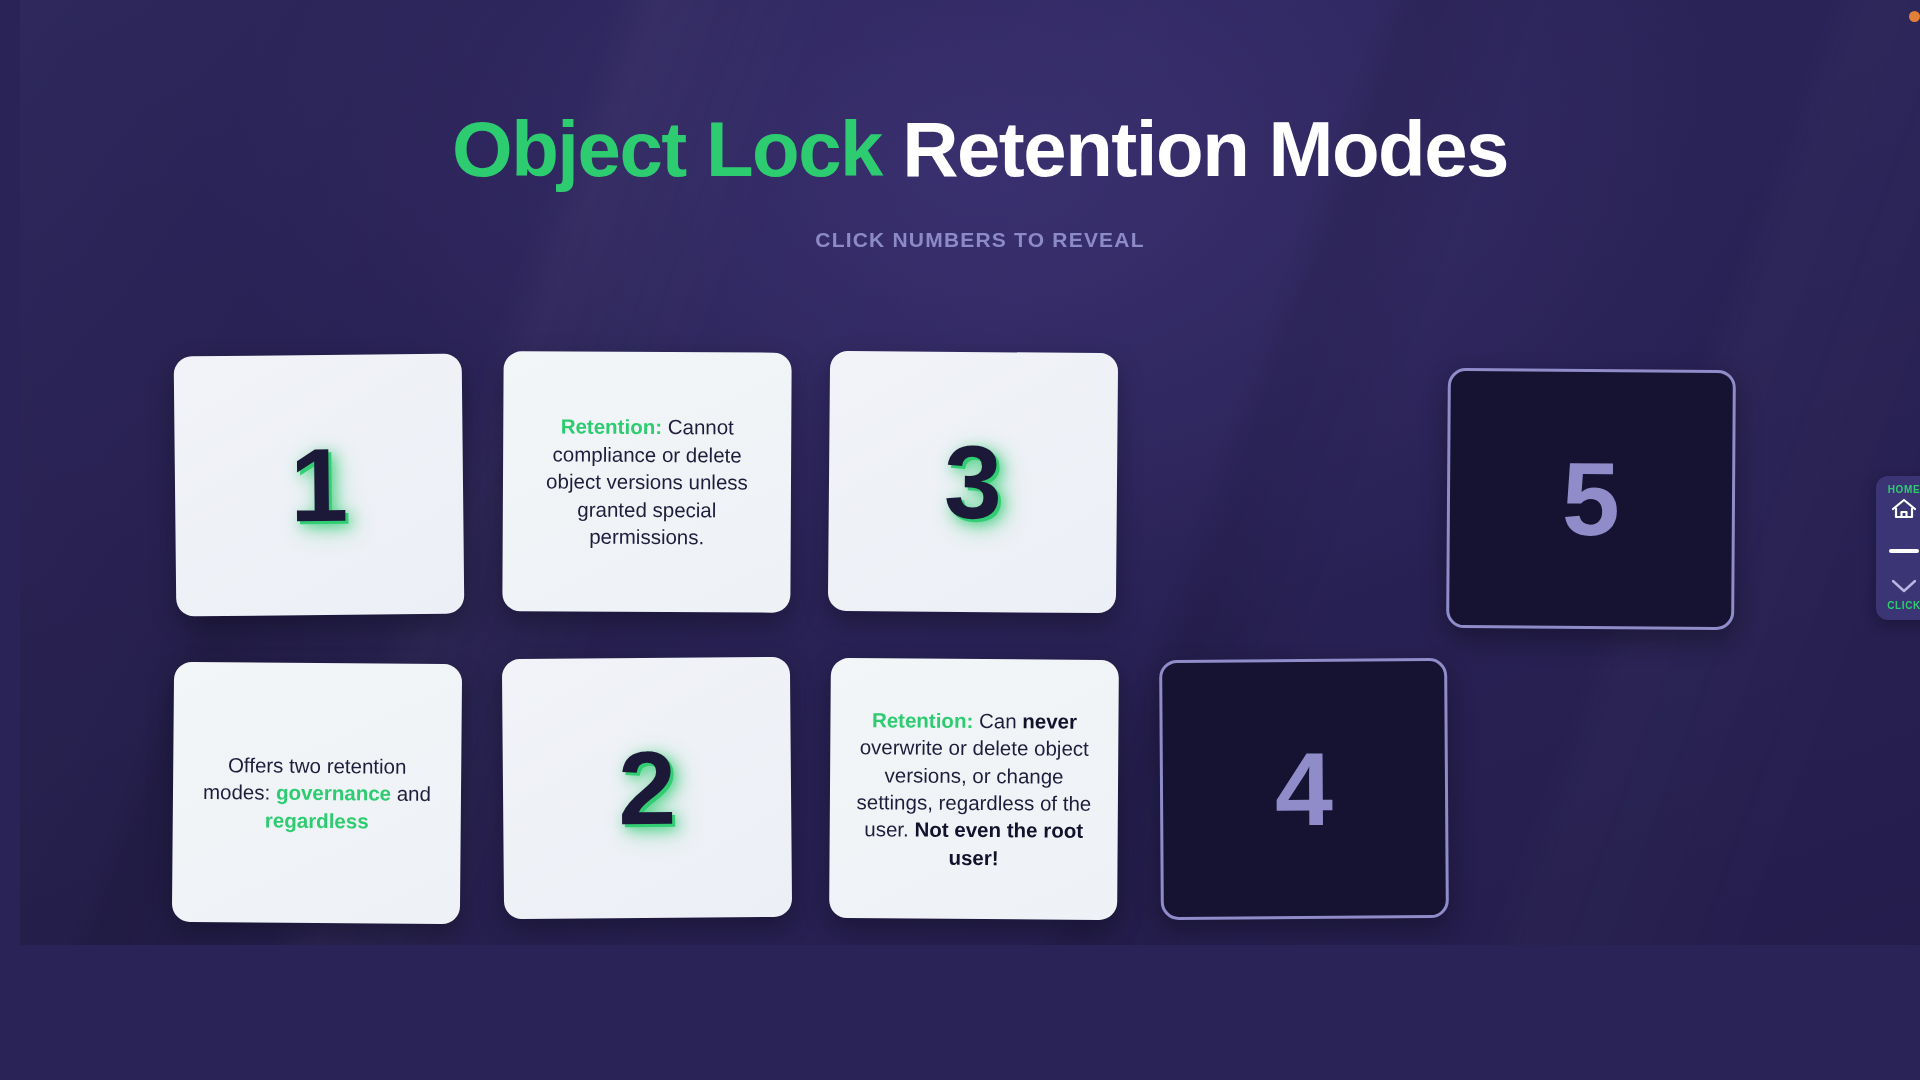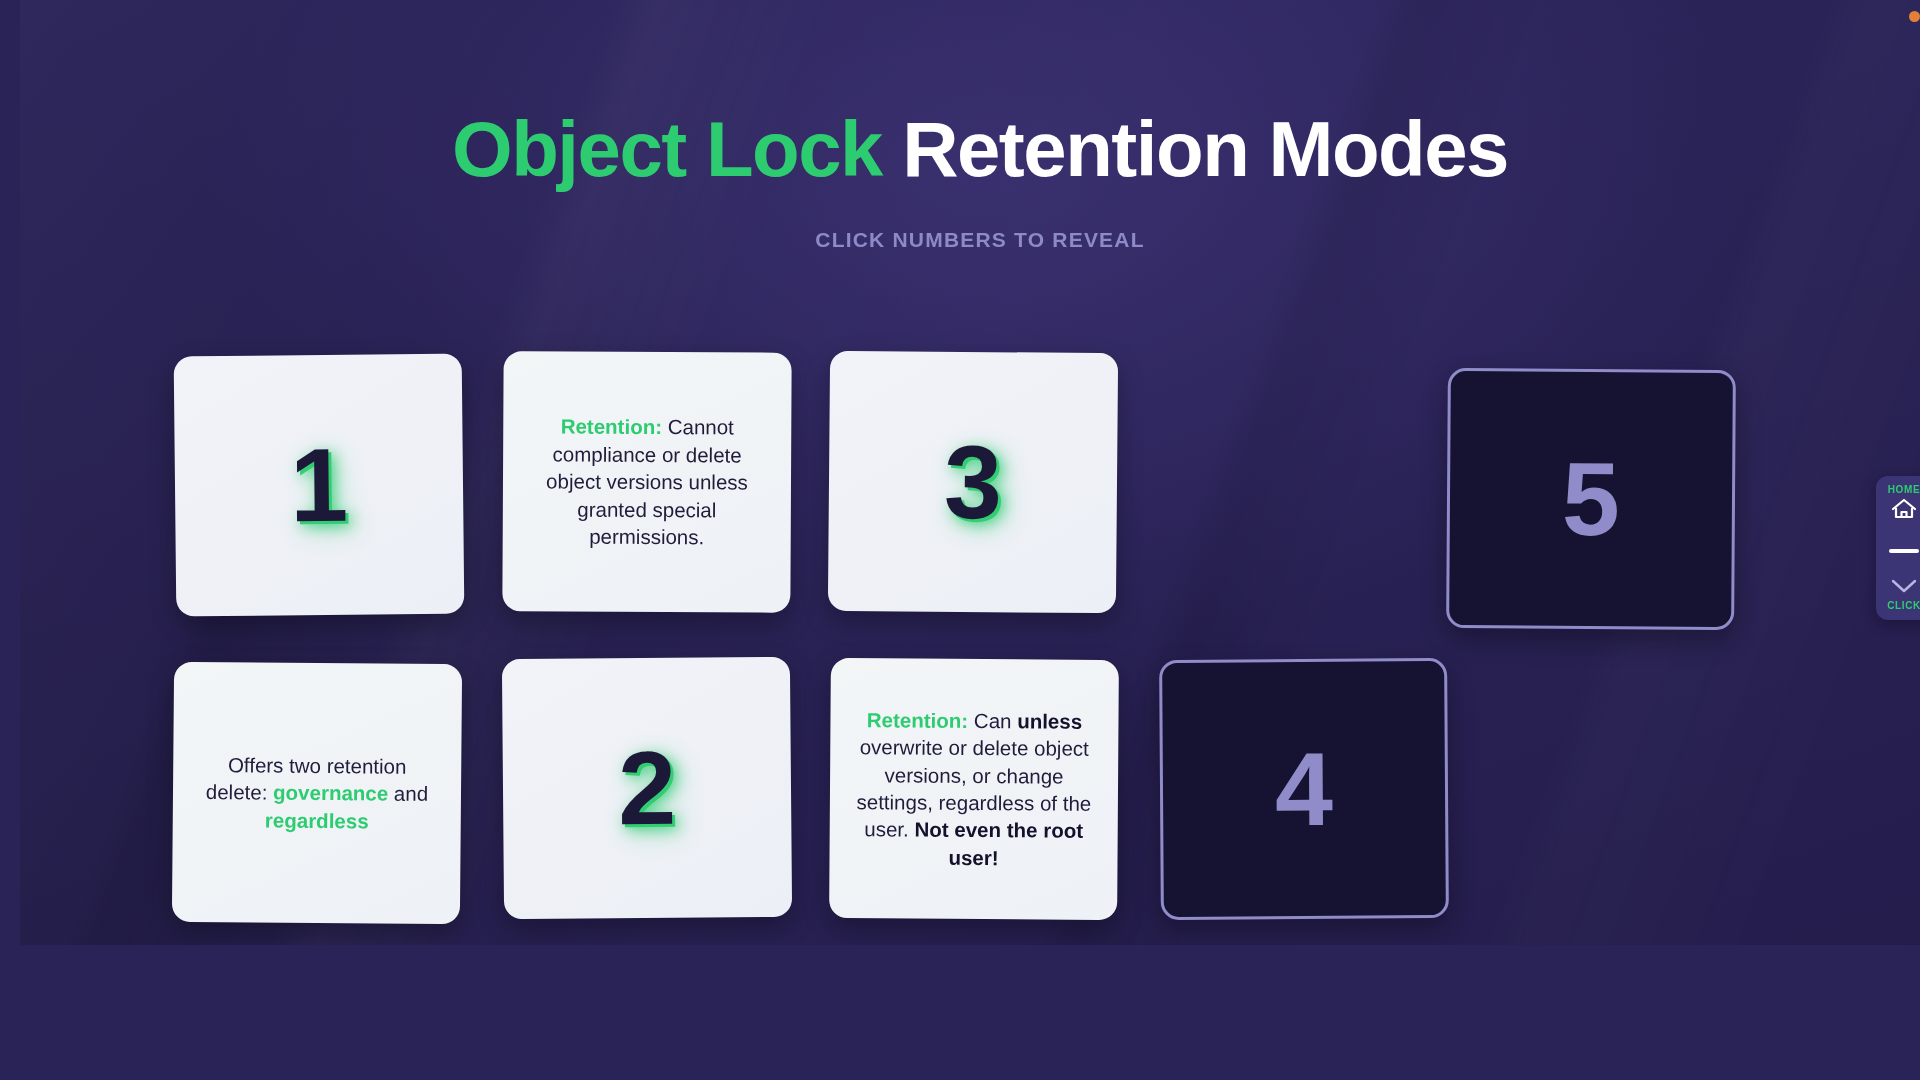--- a/index.html
+++ b/index.html
@@ -227,30 +227,30 @@
     <div class="card tile-light" id="card-3">
       <span class="tile-number">3</span>
     </div>
 
     <div class="card tile-dark" id="card-5">
       <span class="tile-number">5</span>
     </div>
 
     <div class="card tile-text" id="card-c1">
       <p class="tile-body"><span>Offers two retention</span>
-        <span>delete: </span><span class="g">governance</span>
+        <span>modes: </span><span class="g">governance</span>
         <span>and </span><span class="g">regardless</span></p>
     </div>
 
     <div class="card tile-light" id="card-2">
       <span class="tile-number">2</span>
     </div>
 
     <div class="card tile-text" id="card-c2">
-      <p class="tile-body"><span class="g">Retention:</span><span> Can </span><span class="b">unless</span><span> overwrite or delete object versions, or change settings, regardless of the user. </span><span class="b">Not even the root user!</span></p>
+      <p class="tile-body"><span class="g">Retention:</span><span> Can </span><span class="b">never</span><span> overwrite or delete object versions, or change settings, regardless of the user. </span><span class="b">Not even the root user!</span></p>
     </div>
 
     <div class="card tile-dark" id="card-4">
       <span class="tile-number">4</span>
     </div>
 
   </div>
 
   <div id="nav-rail">
 

